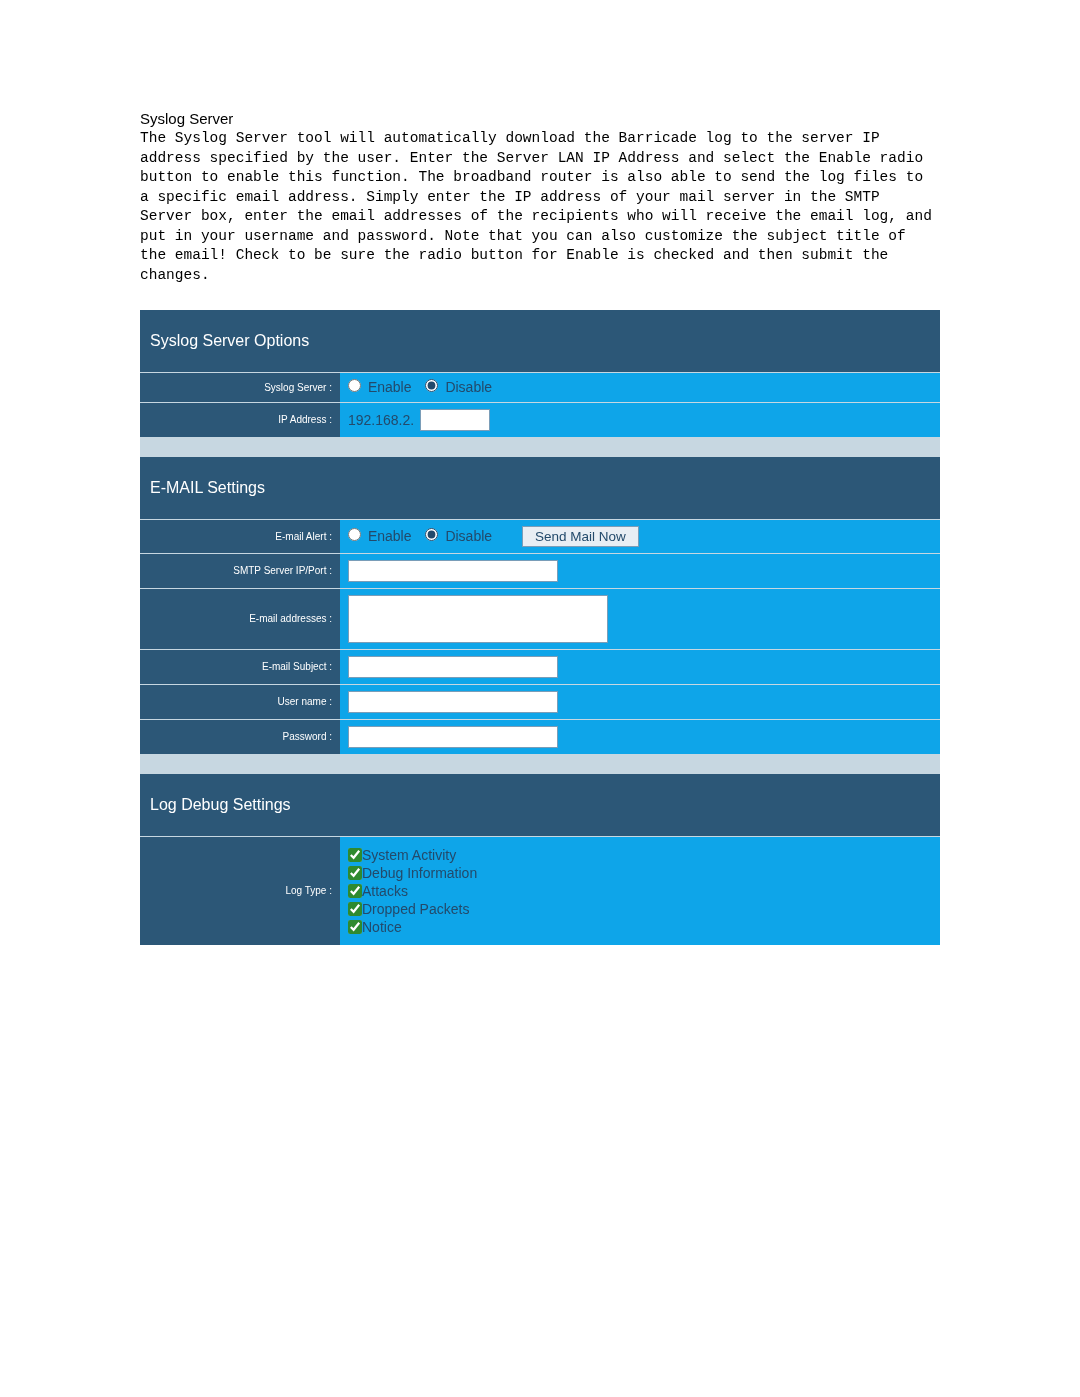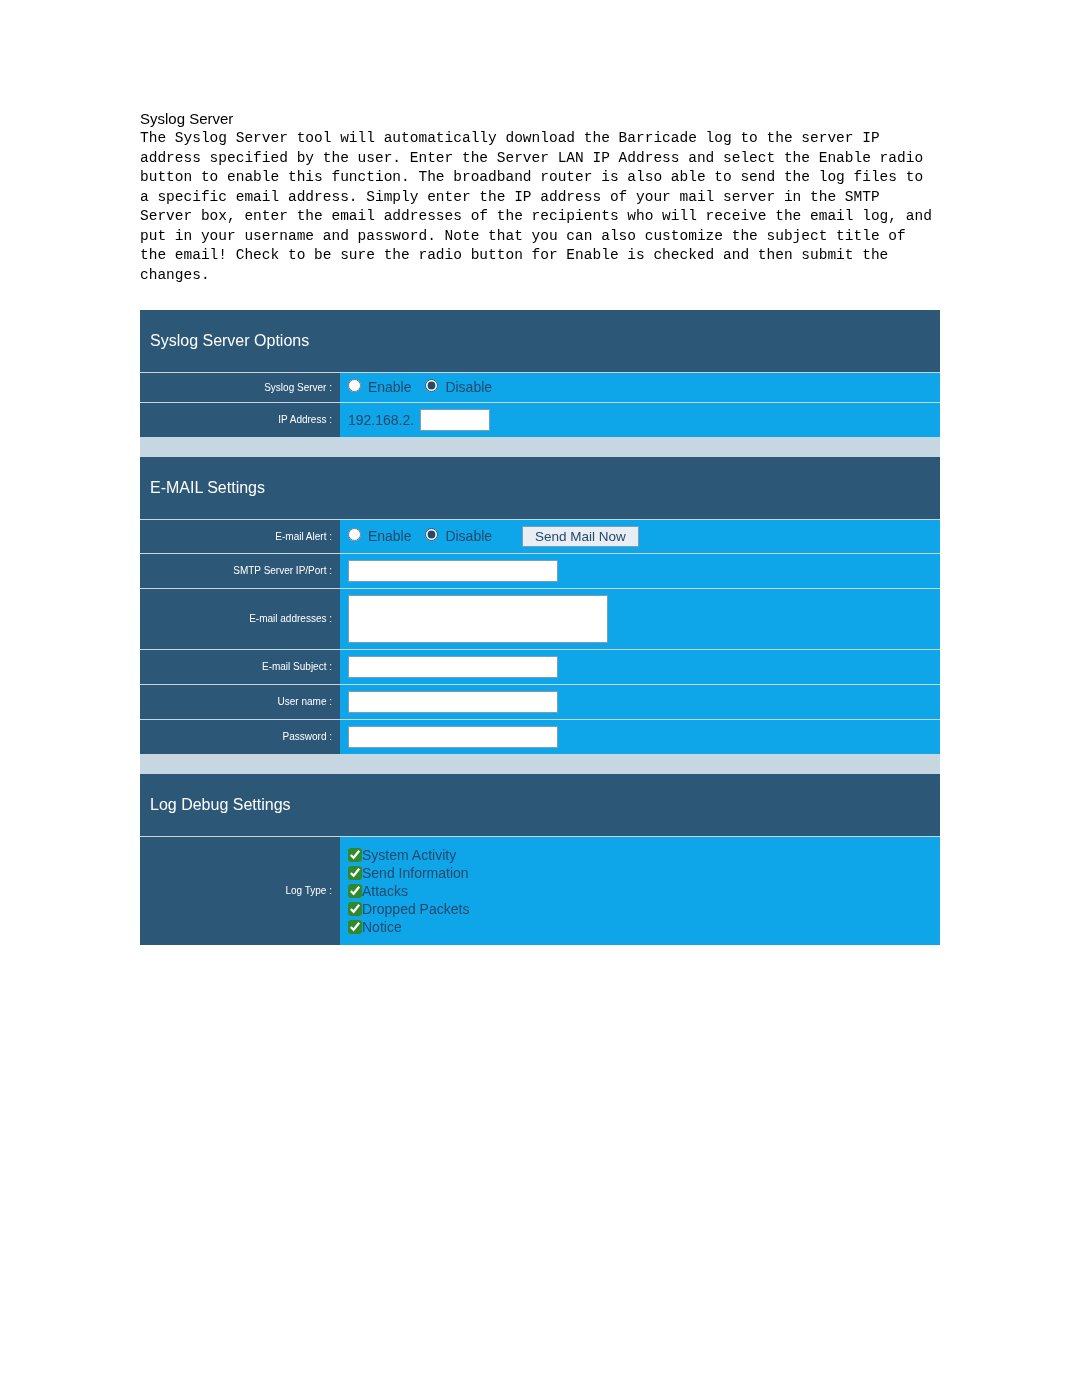--- a/index.html
+++ b/index.html
@@ -200,21 +200,21 @@
       <div class="row">
         <div class="label-cell">Log Type :</div>
         <div class="value-cell">
           <div class="chk-list" id="logtype-list">
               <label class="chk-item">
                 <input type="checkbox" checked="" style="">
                 <span>System Activity</span>
               </label>
               <label class="chk-item">
                 <input type="checkbox" checked="" style="">
-                <span>Send Information</span>
+                <span>Debug Information</span>
               </label>
               <label class="chk-item">
                 <input type="checkbox" checked="" style="">
                 <span>Attacks</span>
               </label>
               <label class="chk-item">
                 <input type="checkbox" checked="" style="">
                 <span>Dropped Packets</span>
               </label>
               <label class="chk-item">

